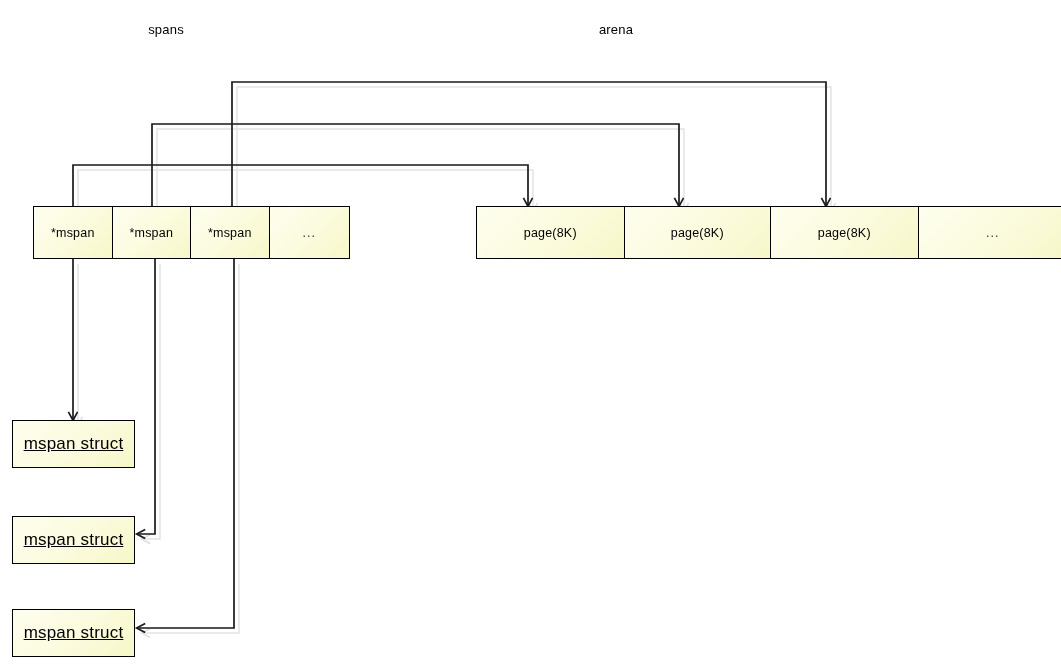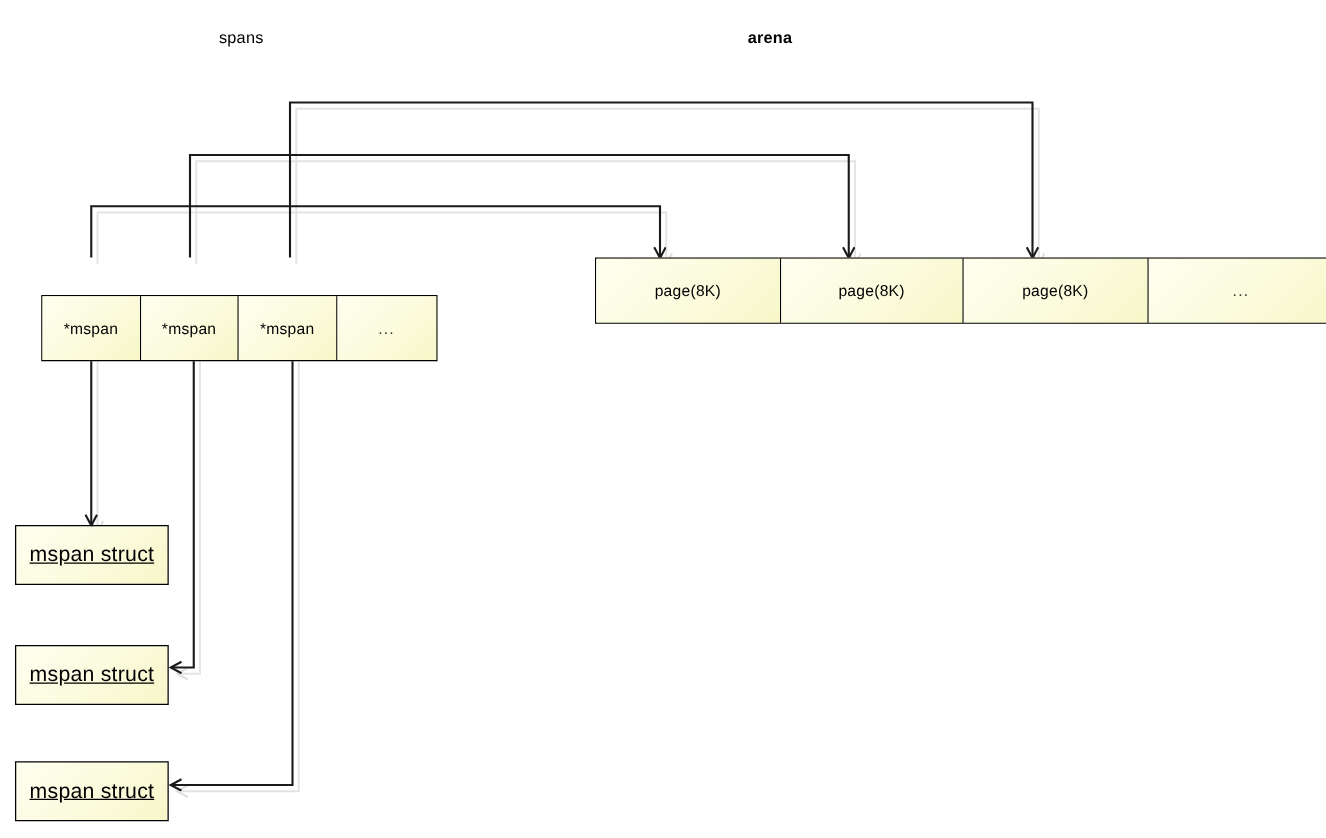--- a/index.html
+++ b/index.html
@@ -127,24 +127,24 @@
       <path d="M 232,206 L 232,82 L 826,82 L 826,206" marker-end="url(#ah)"></path>
     </g>
 
     <g stroke="#1a1a1a" stroke-width="1.7" fill="none" stroke-linejoin="miter">
       <path d="M 73,259 L 73,420" marker-end="url(#ah)"></path>
       <path d="M 155,259 L 155,534 L 137,534" marker-end="url(#ah)"></path>
       <path d="M 234,259 L 234,628 L 137,628" marker-end="url(#ah)"></path>
     </g>
   </svg>
 
-  <div class="col-label" style="left:166px; top:22px;margin-left:27px;">spans</div>
-  <div class="col-label" style="left:616px; top:22px;font-weight:bold;">arena</div>
+  <div class="col-label" style="left:166px; top:22px;">spans</div>
+  <div class="col-label" style="left:616px; top:22px;">arena</div>
 
-  <div class="strip" style="left:33px; top:206px; width:317px; height:53px;margin-top:30px;">
+  <div class="strip" style="left:33px; top:206px; width:317px; height:53px;">
     <div class="cell" style="width:79px;">*mspan</div>
     <div class="cell" style="width:79px;">*mspan</div>
     <div class="cell" style="width:79px;">*mspan</div>
     <div class="cell ellipsis" style="width:80px;">...</div>
   </div>
 
   <div class="strip" style="left:476px; top:206px; width:592px; height:53px;">
     <div class="cell" style="width:148px;">page(8K)</div>
     <div class="cell" style="width:147px;">page(8K)</div>
     <div class="cell" style="width:148px;">page(8K)</div>

